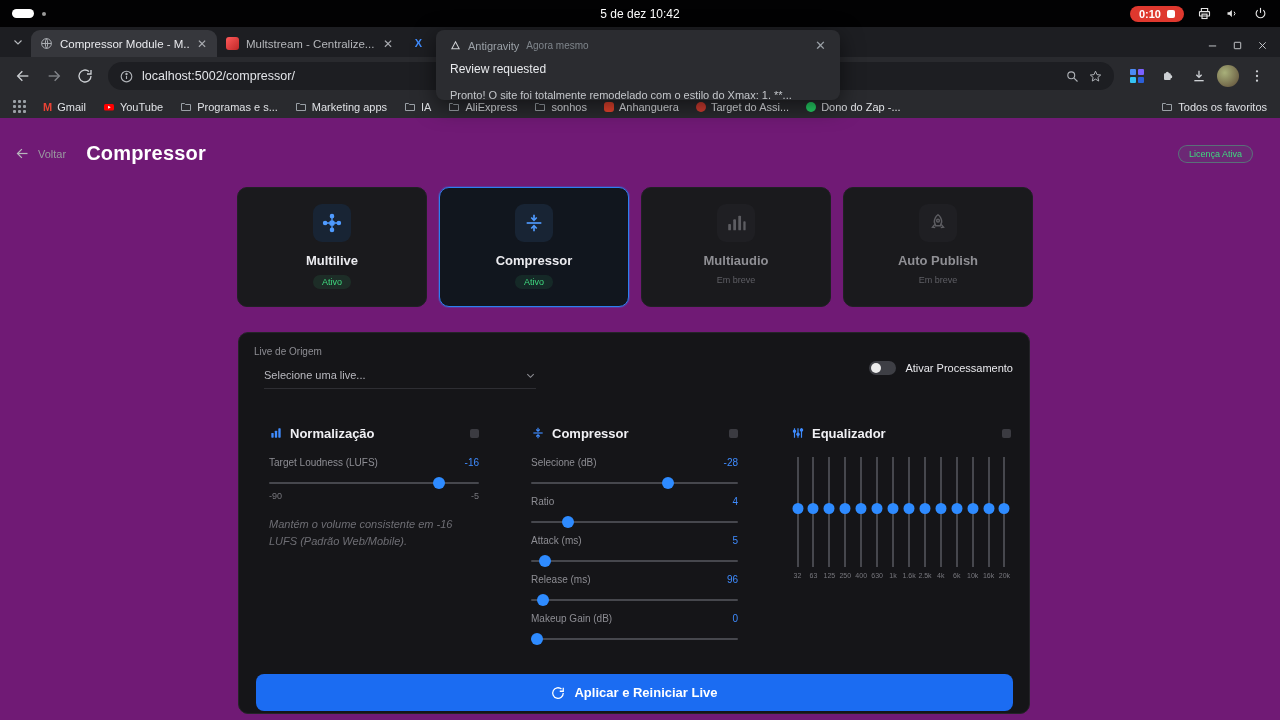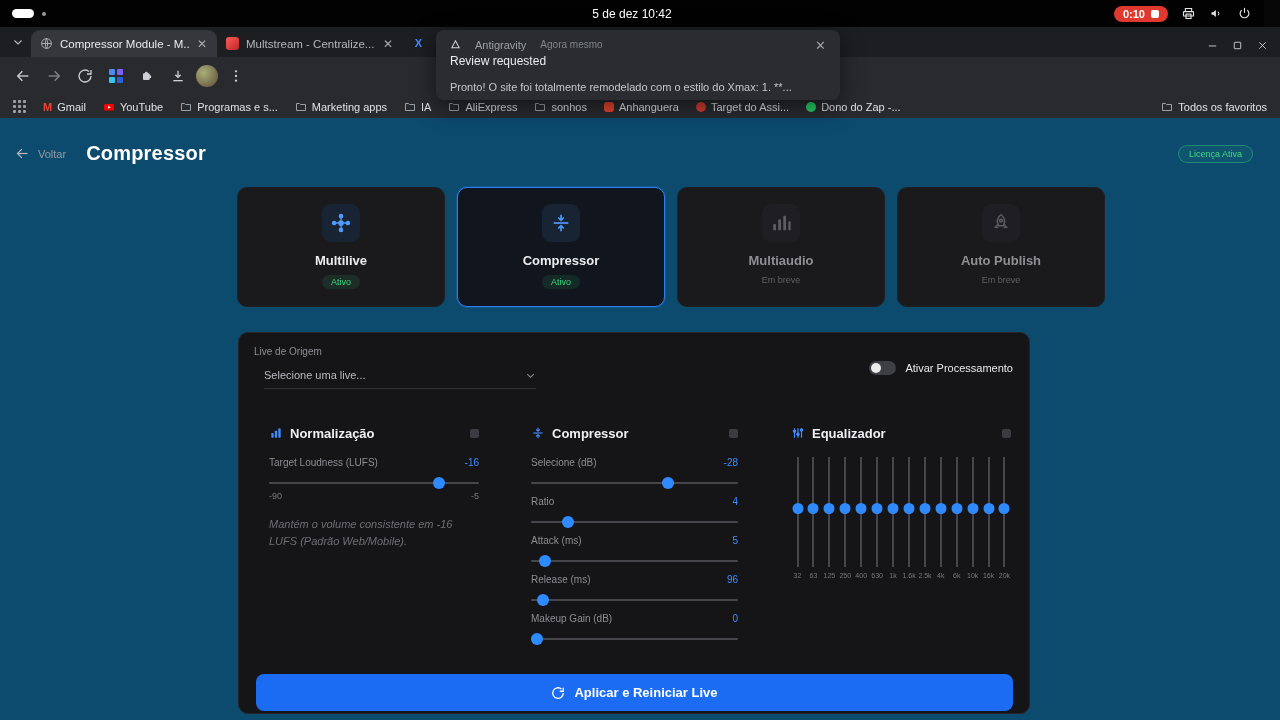--- a/index.html
+++ b/index.html
@@ -1,21 +1,21 @@
 <!DOCTYPE html>
 <html><head>
 <meta charset="utf-8">
 <style>
   *{margin:0;padding:0;box-sizing:border-box}
   html,body{background:#000}
   body{font-family:"Liberation Sans",sans-serif}
   .screen{position:relative;width:1280px;height:720px;background:#070708;overflow:hidden}
 
   
-  .sysbar{position:absolute;top:0;left:0;right:16px;height:27px;background:#020203;display:flex;align-items:center;color:#e8e8e8}
+  .sysbar{position:absolute;top:0;left:0;right:0;height:27px;background:#020203;display:flex;align-items:center;color:#e8e8e8}
   .sys-left{display:flex;align-items:center;gap:8px;padding-left:12px}
   .sys-pill{width:22px;height:9px;background:#fff;border-radius:5px}
   .sys-dot{width:4px;height:4px;background:#9a9a9a;border-radius:50%}
   .sys-clock{position:absolute;left:50%;top:50%;transform:translate(-50%,-50%);font-size:12px;color:#fff}
   .sys-right{margin-left:auto;display:flex;align-items:center;gap:13px;padding-right:12px}
   .rec-badge{display:flex;align-items:center;gap:6px;background:#df382e;border-radius:9px;padding:2px 9px;font-size:11px;font-weight:bold;color:#fff}
   .rec-stop{width:8px;height:8px;background:#fff;border-radius:2px}
   .sysicon{width:15px;height:15px;color:#e4e4e4}
   svg{display:block}
 
@@ -55,29 +55,29 @@
   .bm-right{margin-left:auto;display:flex;align-items:center;gap:5px}
   .bicon{width:12px;height:12px;color:#9aa0a6}
   .gmail-m{color:#ea4335;font-weight:800;font-size:11px}
   .dot-red{width:10px;height:10px;border-radius:3px;background:#e8442e}
   .dot-red2{width:10px;height:10px;border-radius:50%;background:#d43d31}
   .dot-green{width:10px;height:10px;border-radius:50%;background:#25d366}
   .apps-grid{display:grid;grid-template-columns:3px 3px 3px;grid-gap:2px}
   .apps-grid i{width:3px;height:3px;background:#9aa0a6;border-radius:1px;display:block}
 
   
-  .page{position:absolute;top:118px;left:0;right:0;bottom:0;background:#0c4a6e}
+  .page{position:absolute;top:118px;left:0;right:0;bottom:0;background:#701a75}
   .page-header{position:absolute;top:24px;left:15px;display:flex;align-items:center;gap:8px}
   .back-arrow{color:#b7b7bc;width:15px;height:15px}
   .back-label{font-size:11px;color:#9a9aa0}
   .page-title{font-size:20px;font-weight:bold;color:#fff;margin-left:12px;letter-spacing:.2px}
   .license{position:absolute;top:27px;right:27px;font-size:9px;color:#3fd97f;border:1px solid rgba(63,217,127,.4);background:rgba(63,217,127,.08);padding:3px 10px;border-radius:10px}
 
   .cards{position:absolute;top:69px;left:237px;display:flex;gap:12px}
-  .card{width:208px;height:120px;background:#1a1a1d;border:1px solid #202024;border-radius:10px;display:flex;flex-direction:column;align-items:center;padding-top:16px}
+  .card{width:190px;height:120px;background:#1a1a1d;border:1px solid #202024;border-radius:10px;display:flex;flex-direction:column;align-items:center;padding-top:16px}
   .card.selected{background:#11161e;border:1px solid #2d7ff0;box-shadow:0 0 0 1px rgba(45,127,240,.25)}
   .card-icon{width:38px;height:38px;border-radius:9px;display:flex;align-items:center;justify-content:center}
   .card-icon.blue{background:#182434;color:#4f9bff}
   .card-icon.gray{background:#1f1f23;color:#5d5d62}
   .micon{width:22px;height:22px}
   .card-name{margin-top:11px;font-size:13px;font-weight:bold;color:#ececf0}
   .card.disabled .card-name{color:#8f8f94}
   .card-status{margin-top:7px;font-size:9px}
   .card-status.on{color:#3fd97f;background:rgba(63,217,127,.1);padding:2px 9px;border-radius:8px}
   .card-status.off{color:#5f5f65}
@@ -114,26 +114,26 @@
   .eq-slider{position:relative;height:110px}
   .vtrack{position:absolute;left:50%;transform:translateX(-50%);top:0;bottom:0;width:2px;background:#46474d}
   .vknob{position:absolute;left:50%;transform:translateX(-50%);width:11px;height:11px;background:#2e8bff;border-radius:50%}
   .eq-freq{margin-top:5px;text-align:center;font-size:7px;color:#77777d}
 
   .apply{position:absolute;left:17px;top:341px;width:757px;height:37px;background:#1b6cf2;border-radius:8px;display:flex;align-items:center;justify-content:center;gap:9px;color:#fff;font-size:13px;font-weight:bold;cursor:pointer}
   .ricon{width:14px;height:14px}
 
   
   .notif{position:absolute;left:436px;top:30px;width:404px;height:70px;background:#2b2c30;border-radius:8px;box-shadow:0 6px 22px rgba(0,0,0,.55);padding:9px 14px;z-index:50}
-  .notif-top{display:flex;gap:14px}
+  .notif-top{display:flex;align-items:center;gap:7px}
   .notif-icon{width:11px;height:11px;color:#cfd1d4}
   .notif-app{font-size:11px;color:#9aa0a6}
   .notif-time{font-size:10px;color:#7f858b}
   .notif-close{margin-left:auto;color:#9aa0a6;font-size:13px;line-height:1}
-  .notif-title{margin-top:2px;font-size:12px;color:#e8eaed}
+  .notif-title{margin-top:10px;font-size:12px;color:#e8eaed}
   .notif-body{margin-top:13px;font-size:11px;color:#c4c7cb;white-space:nowrap;overflow:hidden}
 </style>
 </head>
 <body>
 
 <div class="screen">
 
   <div class="sysbar">
     <div class="sys-left">
       <div class="sys-pill"></div>
@@ -222,20 +222,42 @@
           <path d="M4 12h15"></path>
           <path d="M13 5l7 7-7 7"></path>
         </svg>
     </span>
     <span class="nav-icon">
       <svg class="nicon" viewBox="0 0 24 24" fill="none" stroke="currentColor" stroke-width="2">
           <path d="M21 12a9 9 0 1 1-3-6.7"></path>
           <path d="M21 3v6h-6"></path>
         </svg>
     </span>
+    <div class="addr">
+      <span class="aicon">
+        <svg viewBox="0 0 24 24" fill="none" stroke="currentColor" stroke-width="1.8">
+            <circle cx="12" cy="12" r="8.5"></circle>
+            <path d="M12 11v5"></path>
+            <circle cx="12" cy="8" r="1" fill="currentColor"></circle>
+          </svg>
+      </span>
+      <span class="addr-url">localhost:5002/compressor/</span>
+      <span class="addr-spacer"></span>
+      <span class="aicon">
+        <svg viewBox="0 0 24 24" fill="none" stroke="currentColor" stroke-width="1.8">
+            <circle cx="10" cy="10" r="5.5"></circle>
+            <path d="M14.5 14.5L20 20"></path>
+          </svg>
+      </span>
+      <span class="aicon">
+        <svg viewBox="0 0 24 24" fill="none" stroke="currentColor" stroke-width="1.6">
+            <polygon points="12,3.5 14.4,9 20.3,9.6 15.8,13.5 17.2,19.3 12,16.2 6.8,19.3 8.2,13.5 3.7,9.6 9.6,9"></polygon>
+          </svg>
+      </span>
+    </div>
     <span class="nav-icon">
       <span class="ext-grid">
           <i style="background:#4b8bf5"></i>
           <i style="background:#7b61ff"></i>
           <i style="background:#35c3f3"></i>
           <i style="background:#2b5fd9"></i>
         </span>
     </span>
     <span class="nav-icon">
       <svg class="nicon" viewBox="0 0 24 24" fill="currentColor">

